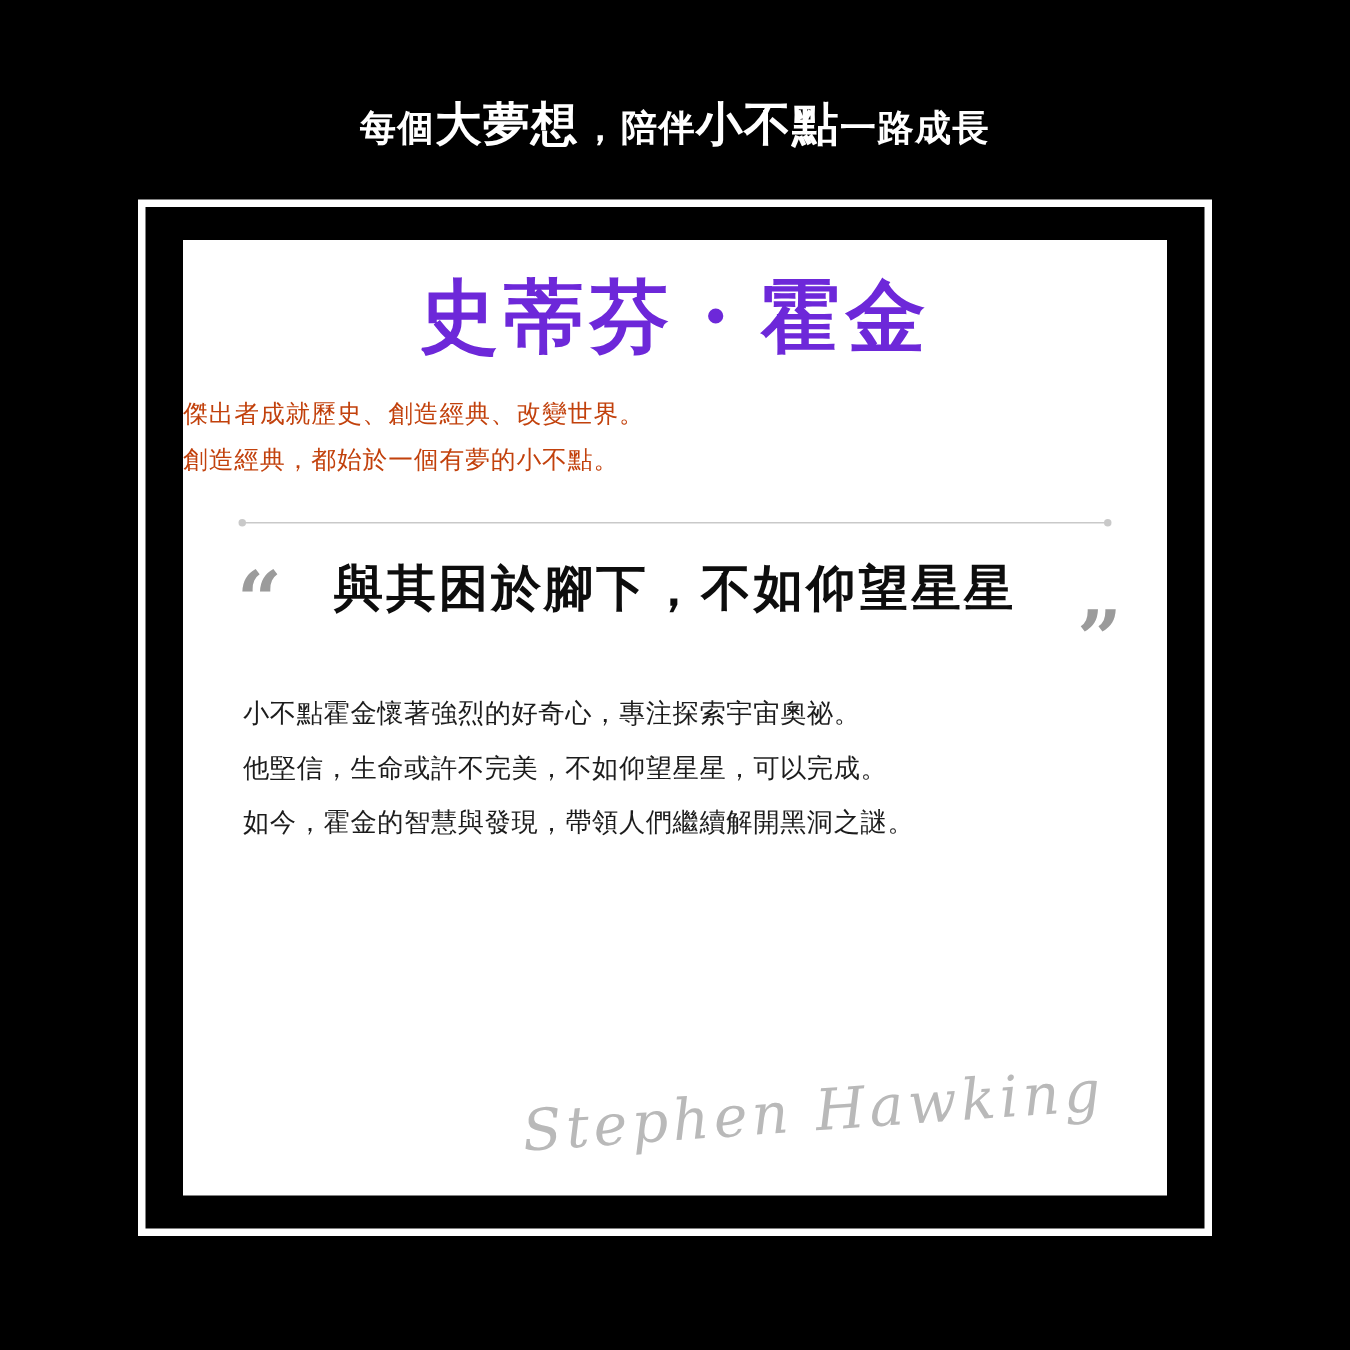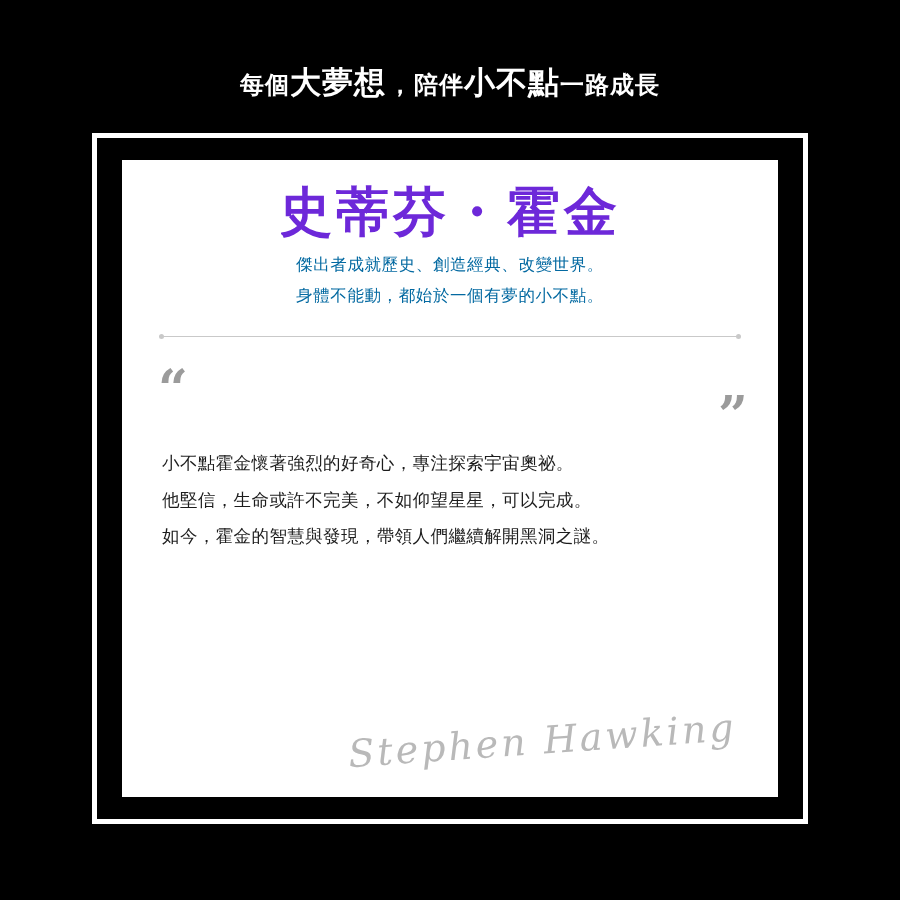--- a/index.html
+++ b/index.html
@@ -105,25 +105,24 @@
     font-family: Liberation Sans, sans-serif;
     font-weight: 700;
     font-size: 53px;
     letter-spacing: 4px;
     color: #6d28d9;
     line-height: 1.12;
   }
 
   
   .subtitle {
-    margin-top: 8px;
-    text-align: center;
+    margin-top: 20px;
     font-size: 16.5px;
     line-height: 1.85;
-    color: #0369a1;
+    color: #c2410c;
     letter-spacing: 0.6px;
   }
 
   
   .divider {
     margin: 26px auto 0 auto;
     width: 578px;
     height: 1px;
     background: #c9c9c9;
     position: relative;
@@ -203,27 +202,28 @@
   </div>
 
   <div class="card-outer">
     <div class="card-inner">
 
 
       <div class="title">史蒂芬・霍金</div>
 
       <div class="subtitle">
         <div>傑出者成就歷史、創造經典、改變世界。</div>
-        <div>身體不能動，都始於一個有夢的小不點。</div>
+        <div>創造經典，都始於一個有夢的小不點。</div>
       </div>
 
       <div class="divider"></div>
 
       <div class="quote-row">
         <span class="qmark qmark-open">“</span>
+        <span class="quote-text">與其困於腳下，不如仰望星星</span>
         <span class="qmark qmark-close">”</span>
       </div>
 
       <div class="body-text">
         <div>小不點霍金懷著強烈的好奇心，專注探索宇宙奧祕。</div>
         <div>他堅信，生命或許不完美，不如仰望星星，可以完成。</div>
         <div>如今，霍金的智慧與發現，帶領人們繼續解開黑洞之謎。</div>
       </div>
 
       <div class="signature">Stephen Hawking</div>

